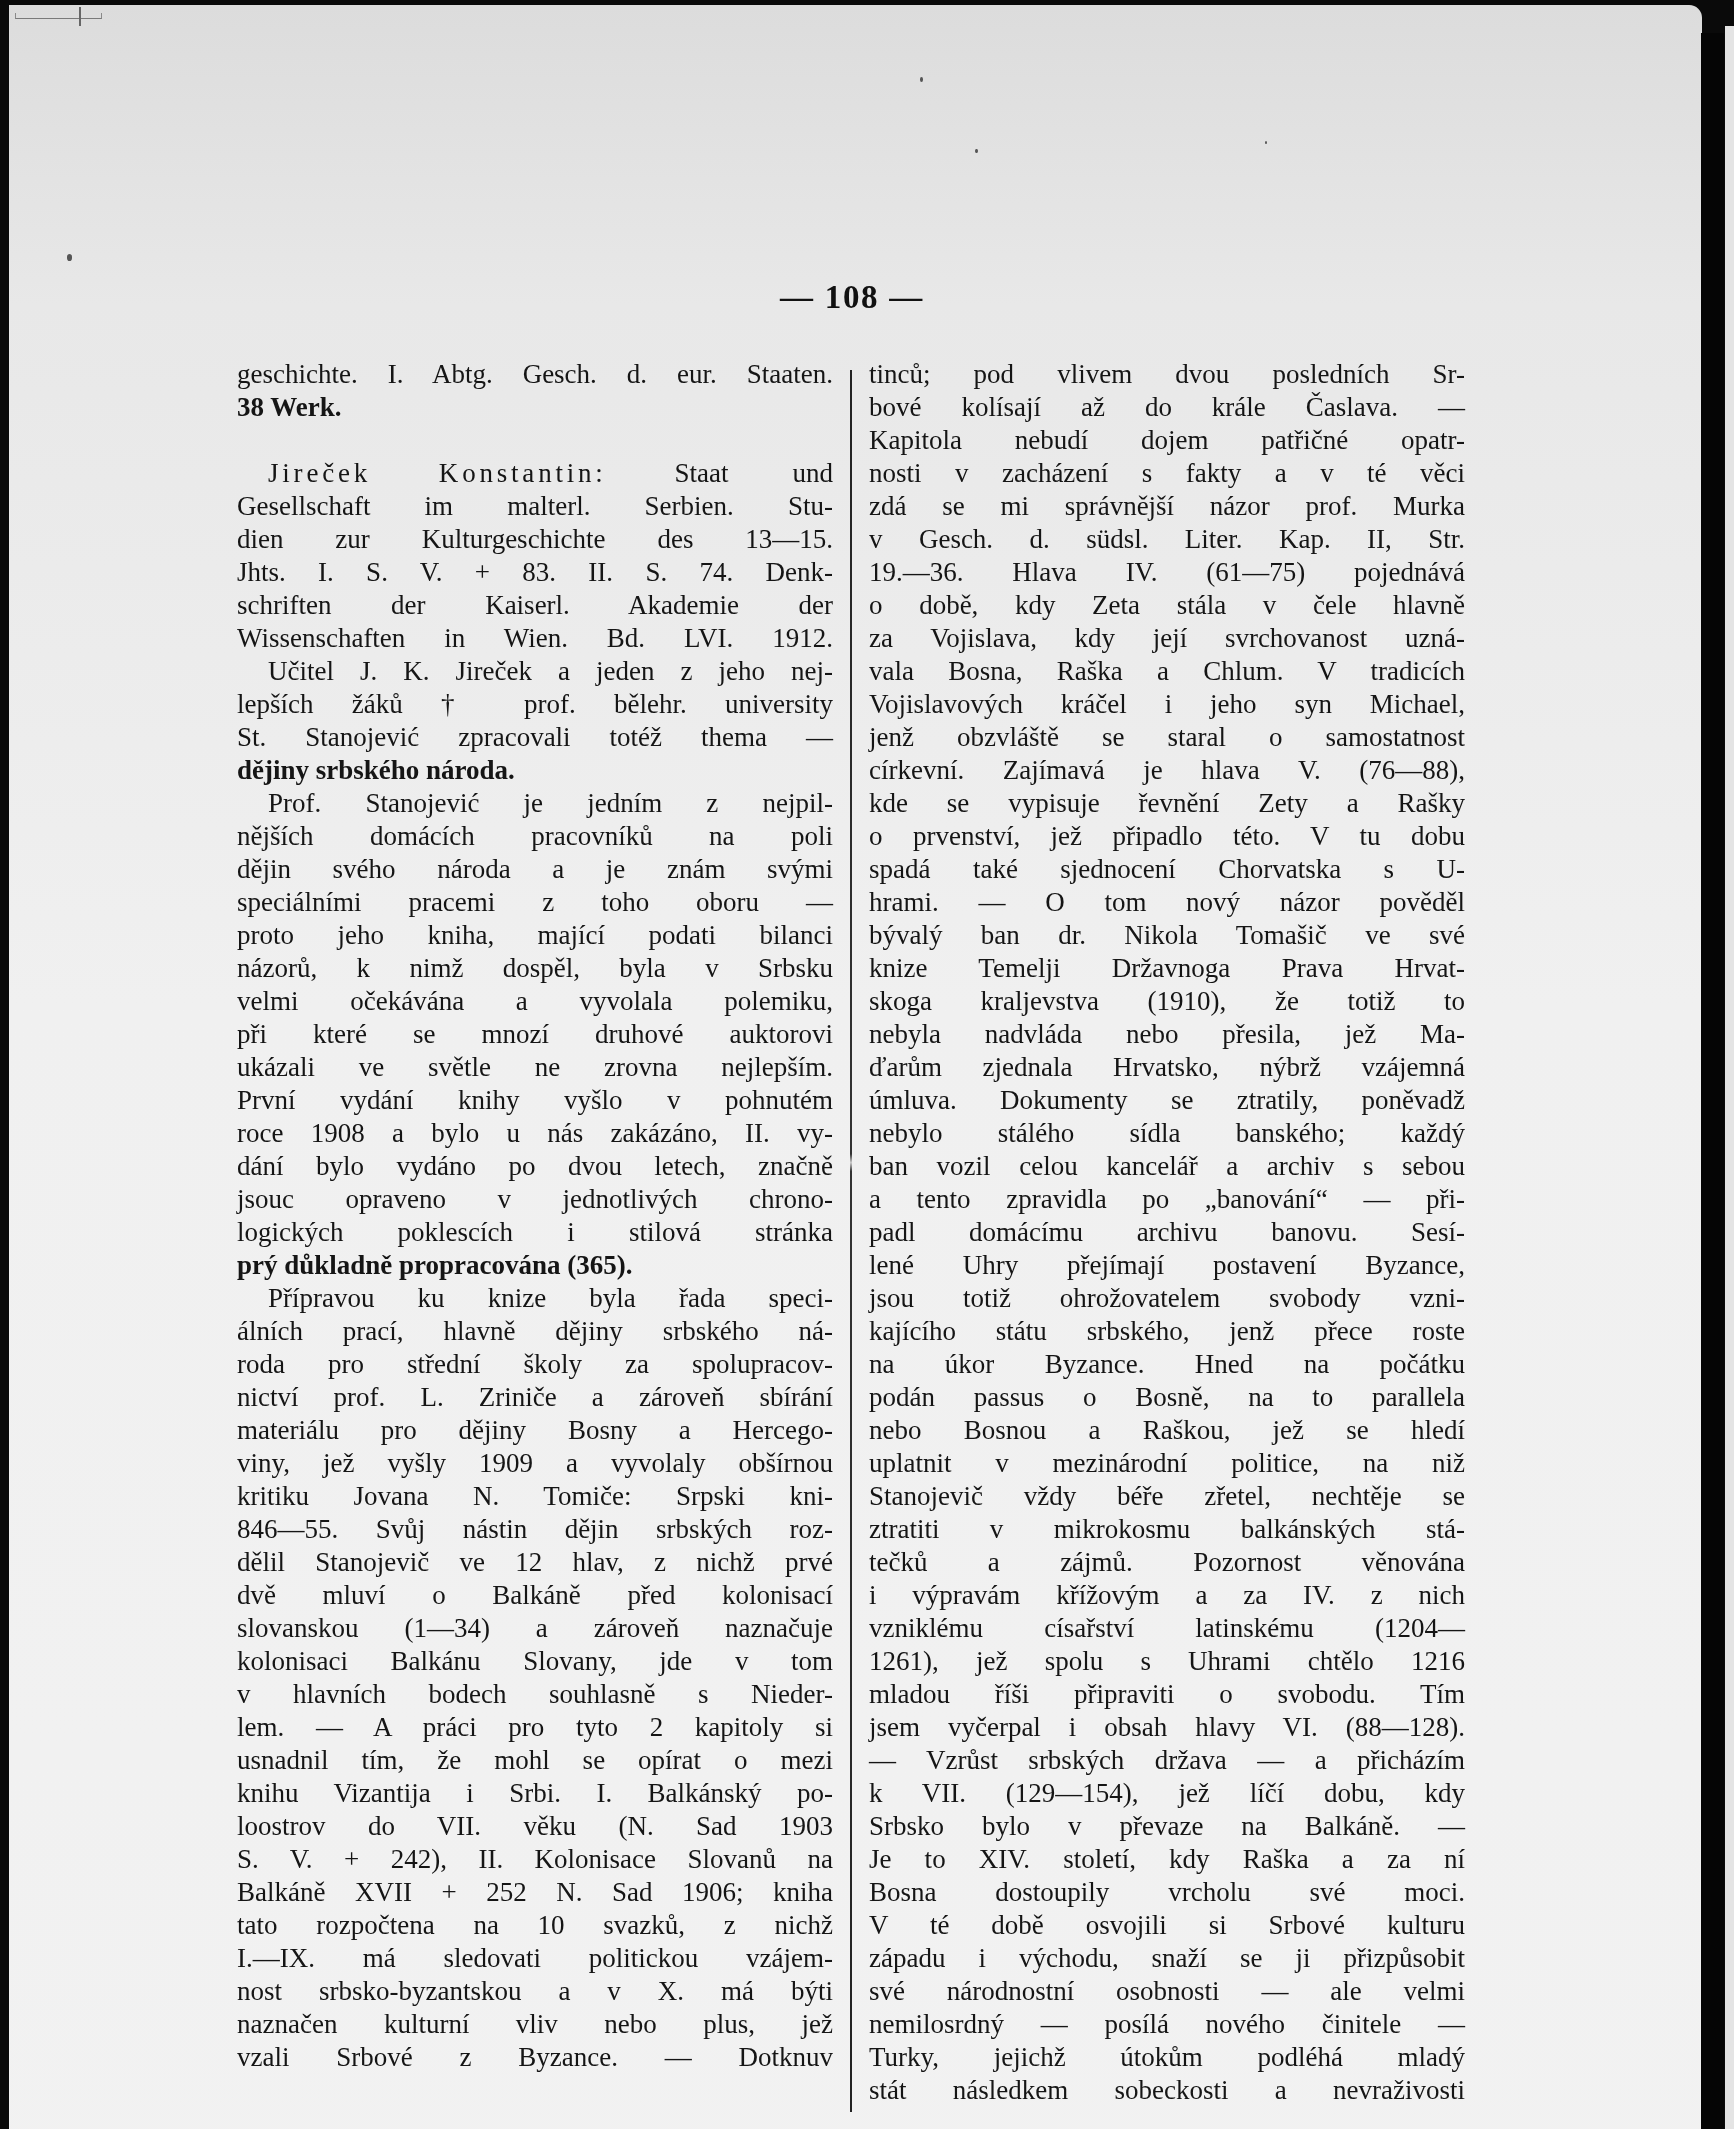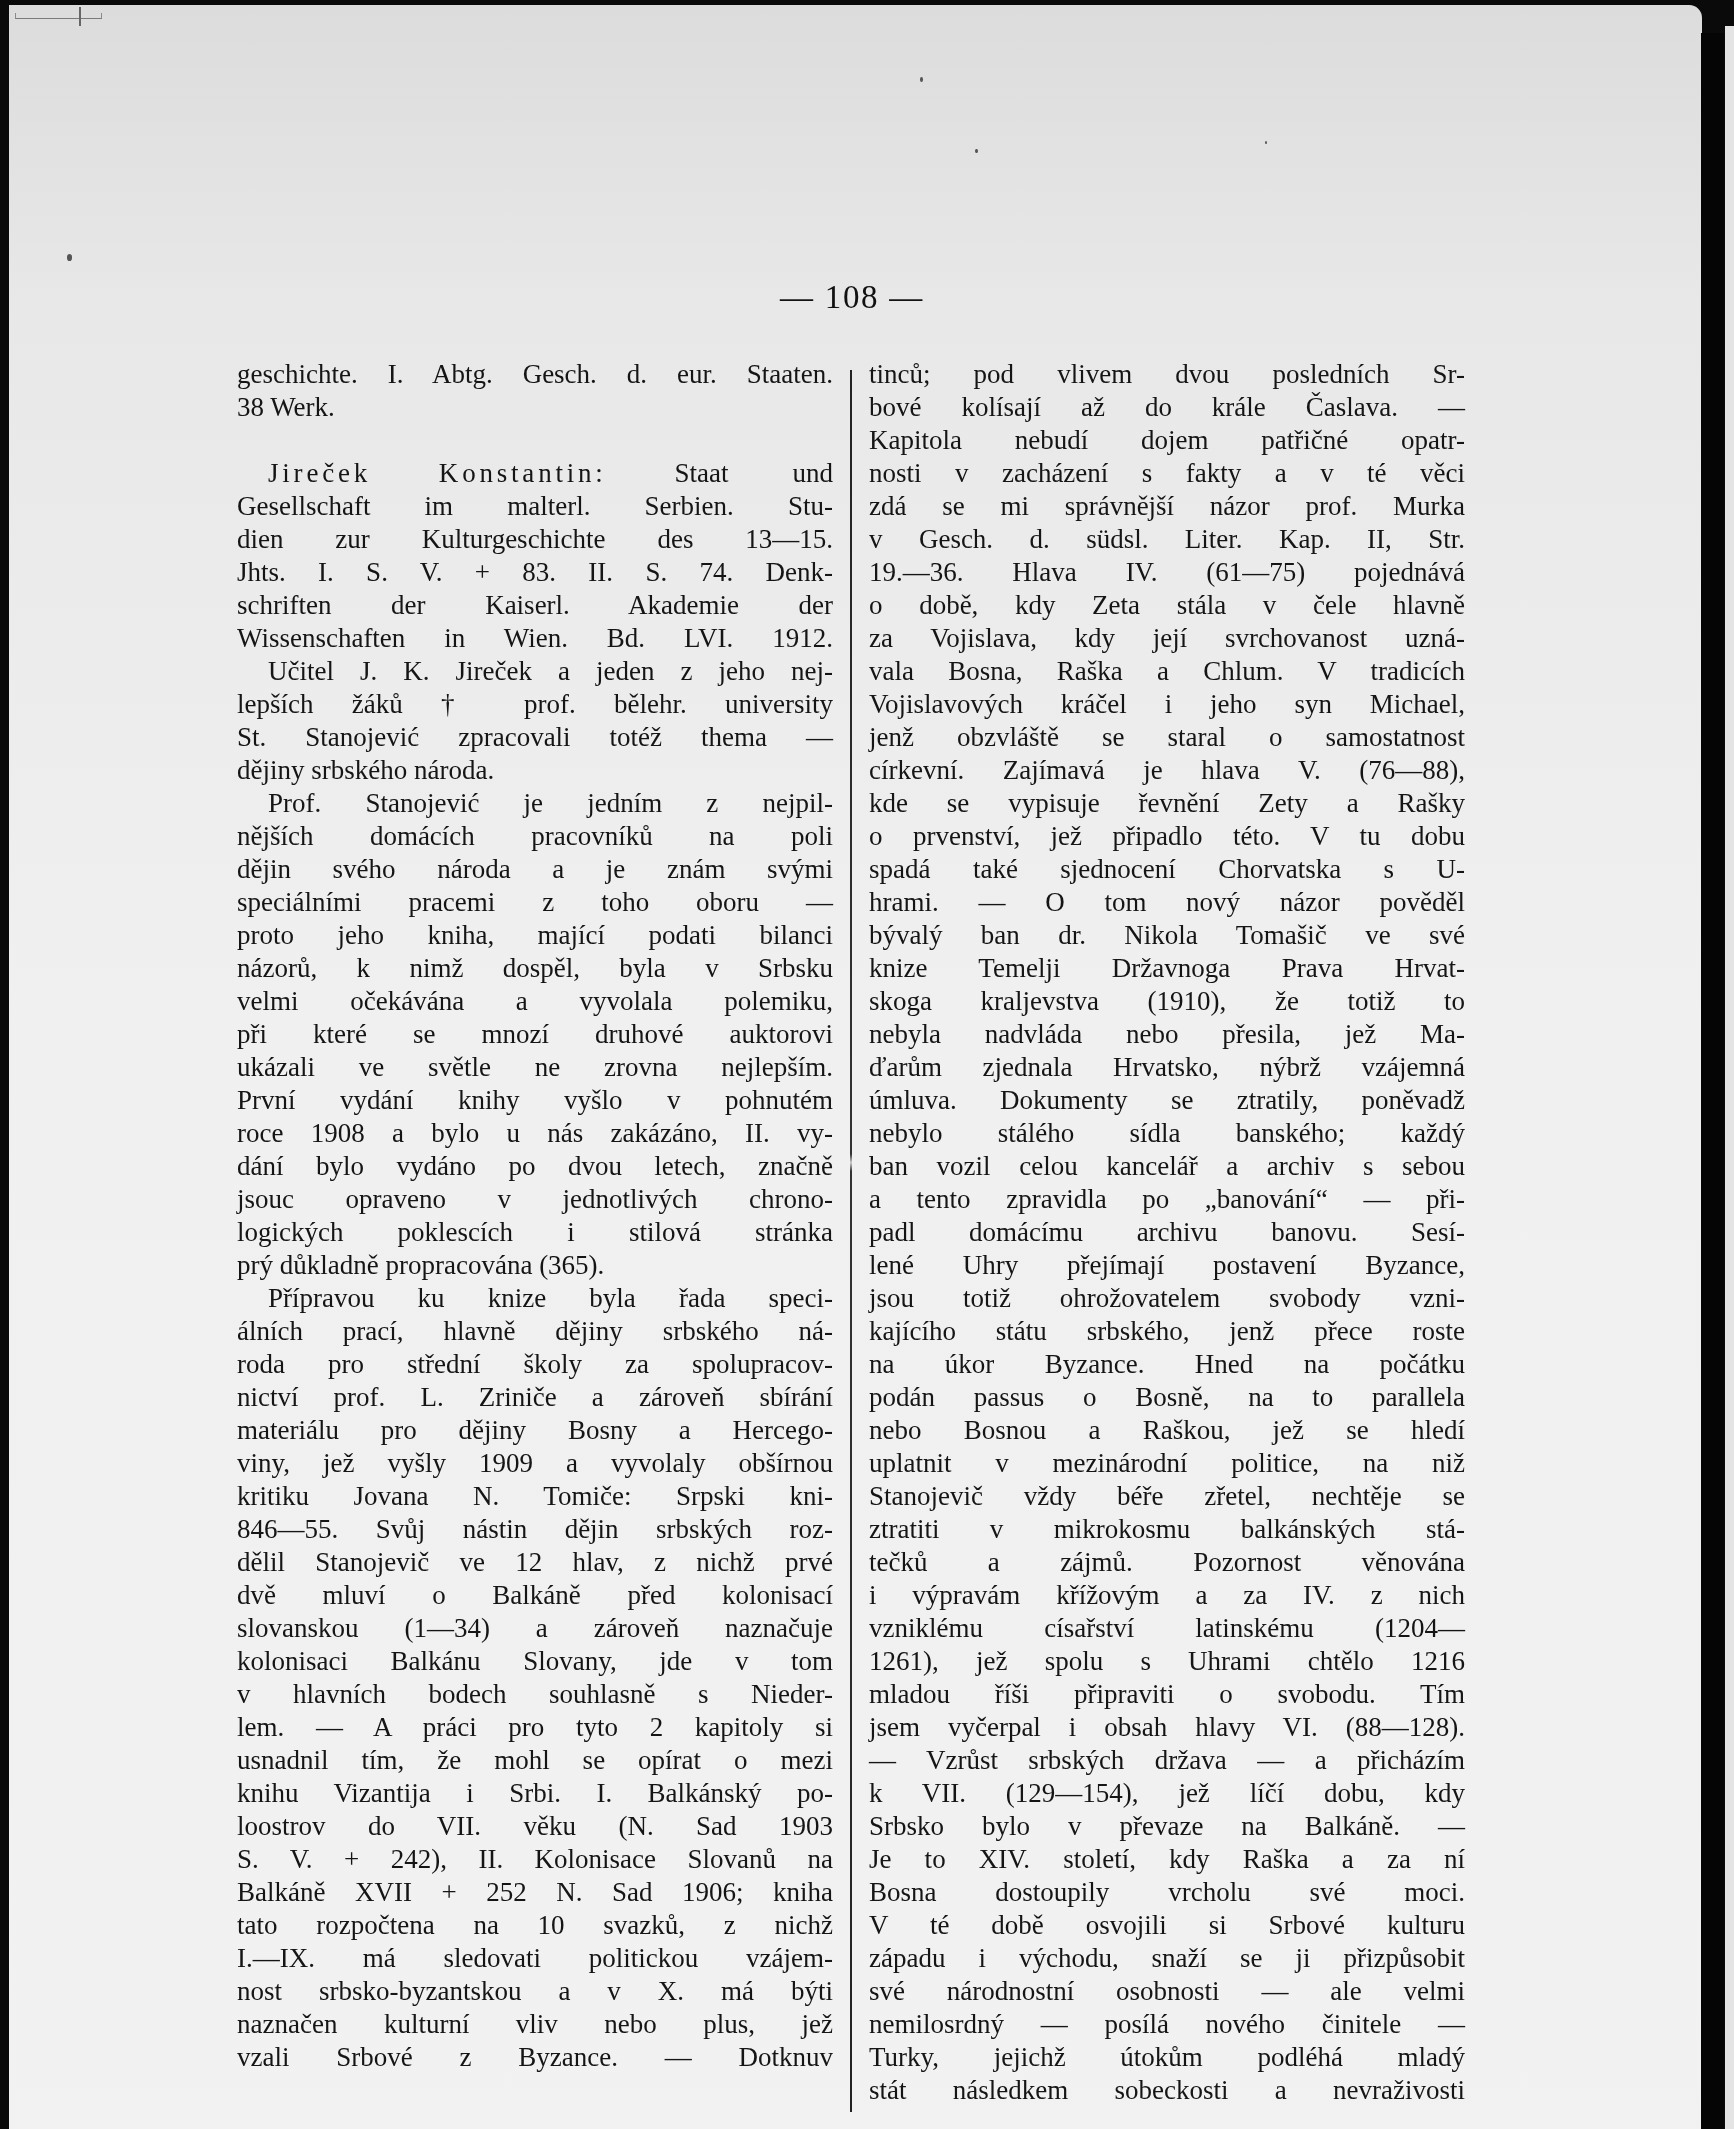--- a/index.html
+++ b/index.html
@@ -42,21 +42,21 @@
     left: 79px; top: 6.8px;
     width: 1.7px; height: 19px;
     background: #666;
   }
   .page-number {
     position: absolute;
     left: 724px; top: 279px;
     width: 256px;
     text-align: center;
     font-size: 33px;
-    font-weight: normal;
+    font-weight: bold;
     color: #111;
     letter-spacing: 1.7px;
   }
   .column {
     position: absolute;
     top: 358px;
     width: 596px;
     font-size: 27px;
     line-height: 33px;
     color: #151515;
@@ -65,21 +65,21 @@
   .col-left { left: 237px; }
   .col-right { left: 869px; }
   .line {
     display: block;
     white-space: nowrap;
     text-align: justify;
     text-align-last: justify;
     height: 33px;
     overflow: visible;
   }
-  .line.last { text-align-last: left; }
+  .line.last { text-align-last: left; font-weight: bold; }
   .line.indent { padding-left: 31px; }
   .line.blank { height: 33px; }
   .spaced { letter-spacing: 3.8px; }
   .bold { font-weight: normal; }
   .divider {
     position: absolute;
     left: 850px; top: 370px;
     width: 1.7px; height: 1742px;
     background: linear-gradient(180deg, #222 0%, #333 45%, #ccc 45.5%, #333 46%, #222 100%);
   }

